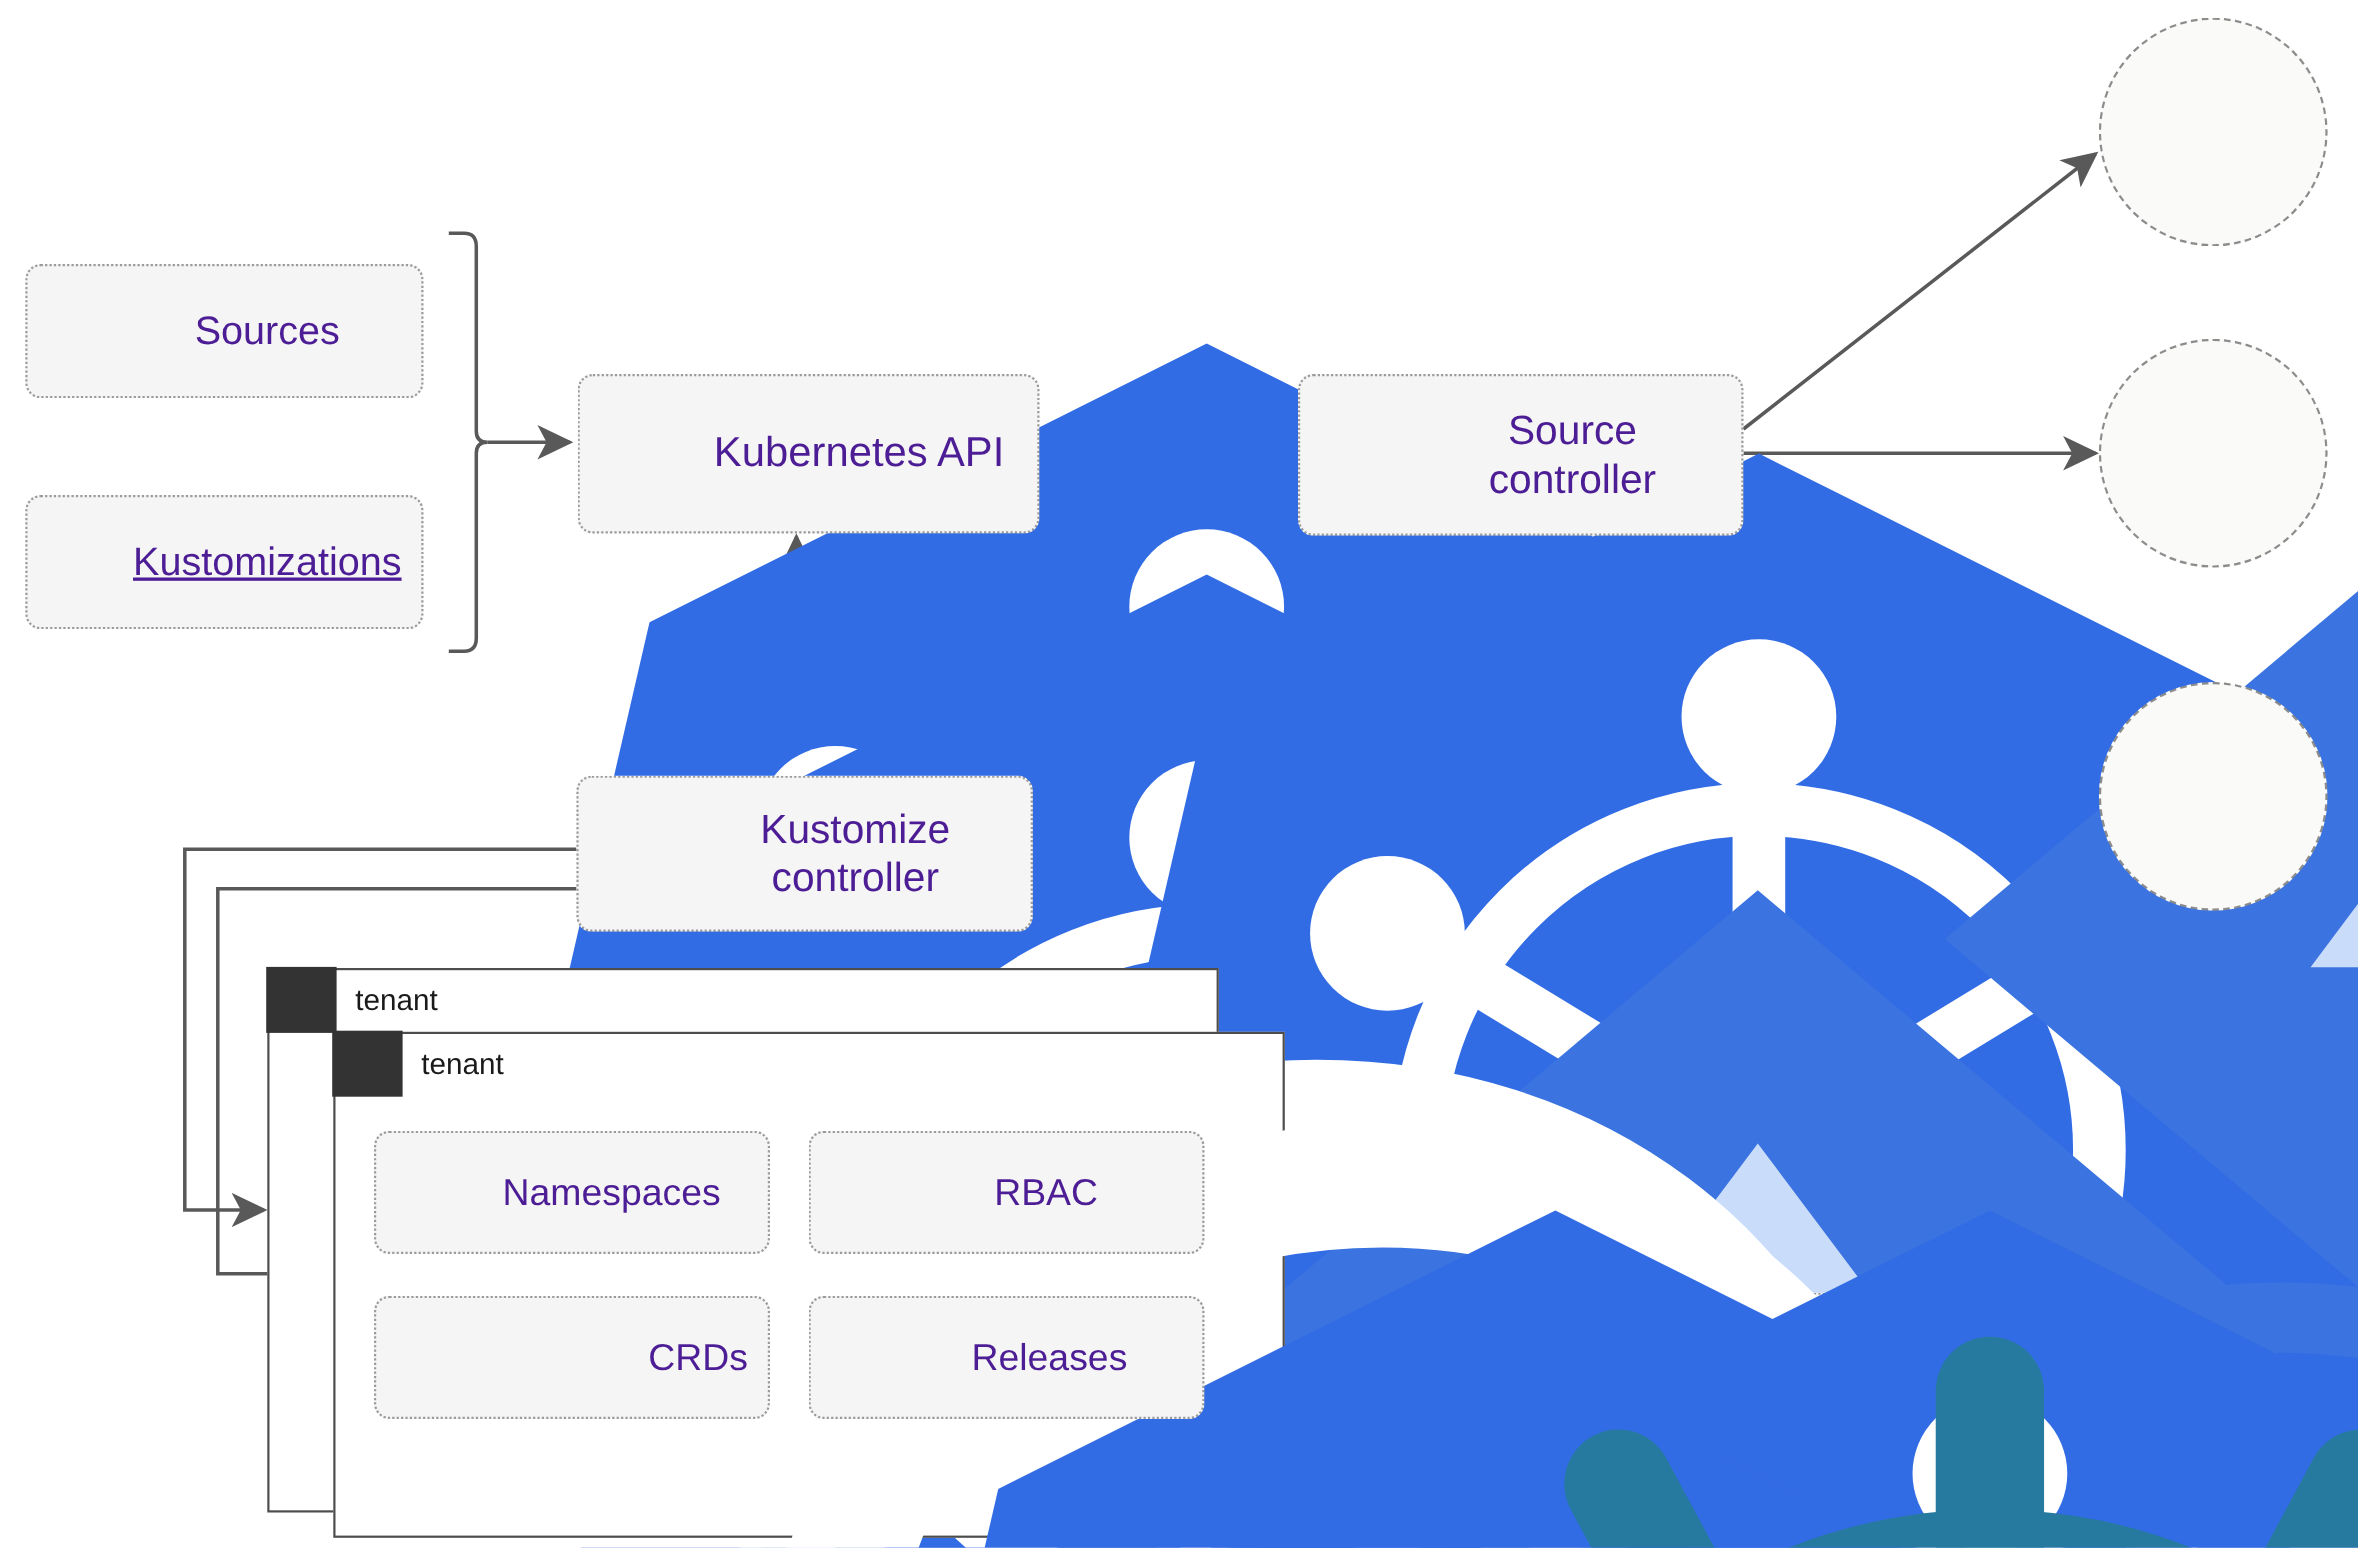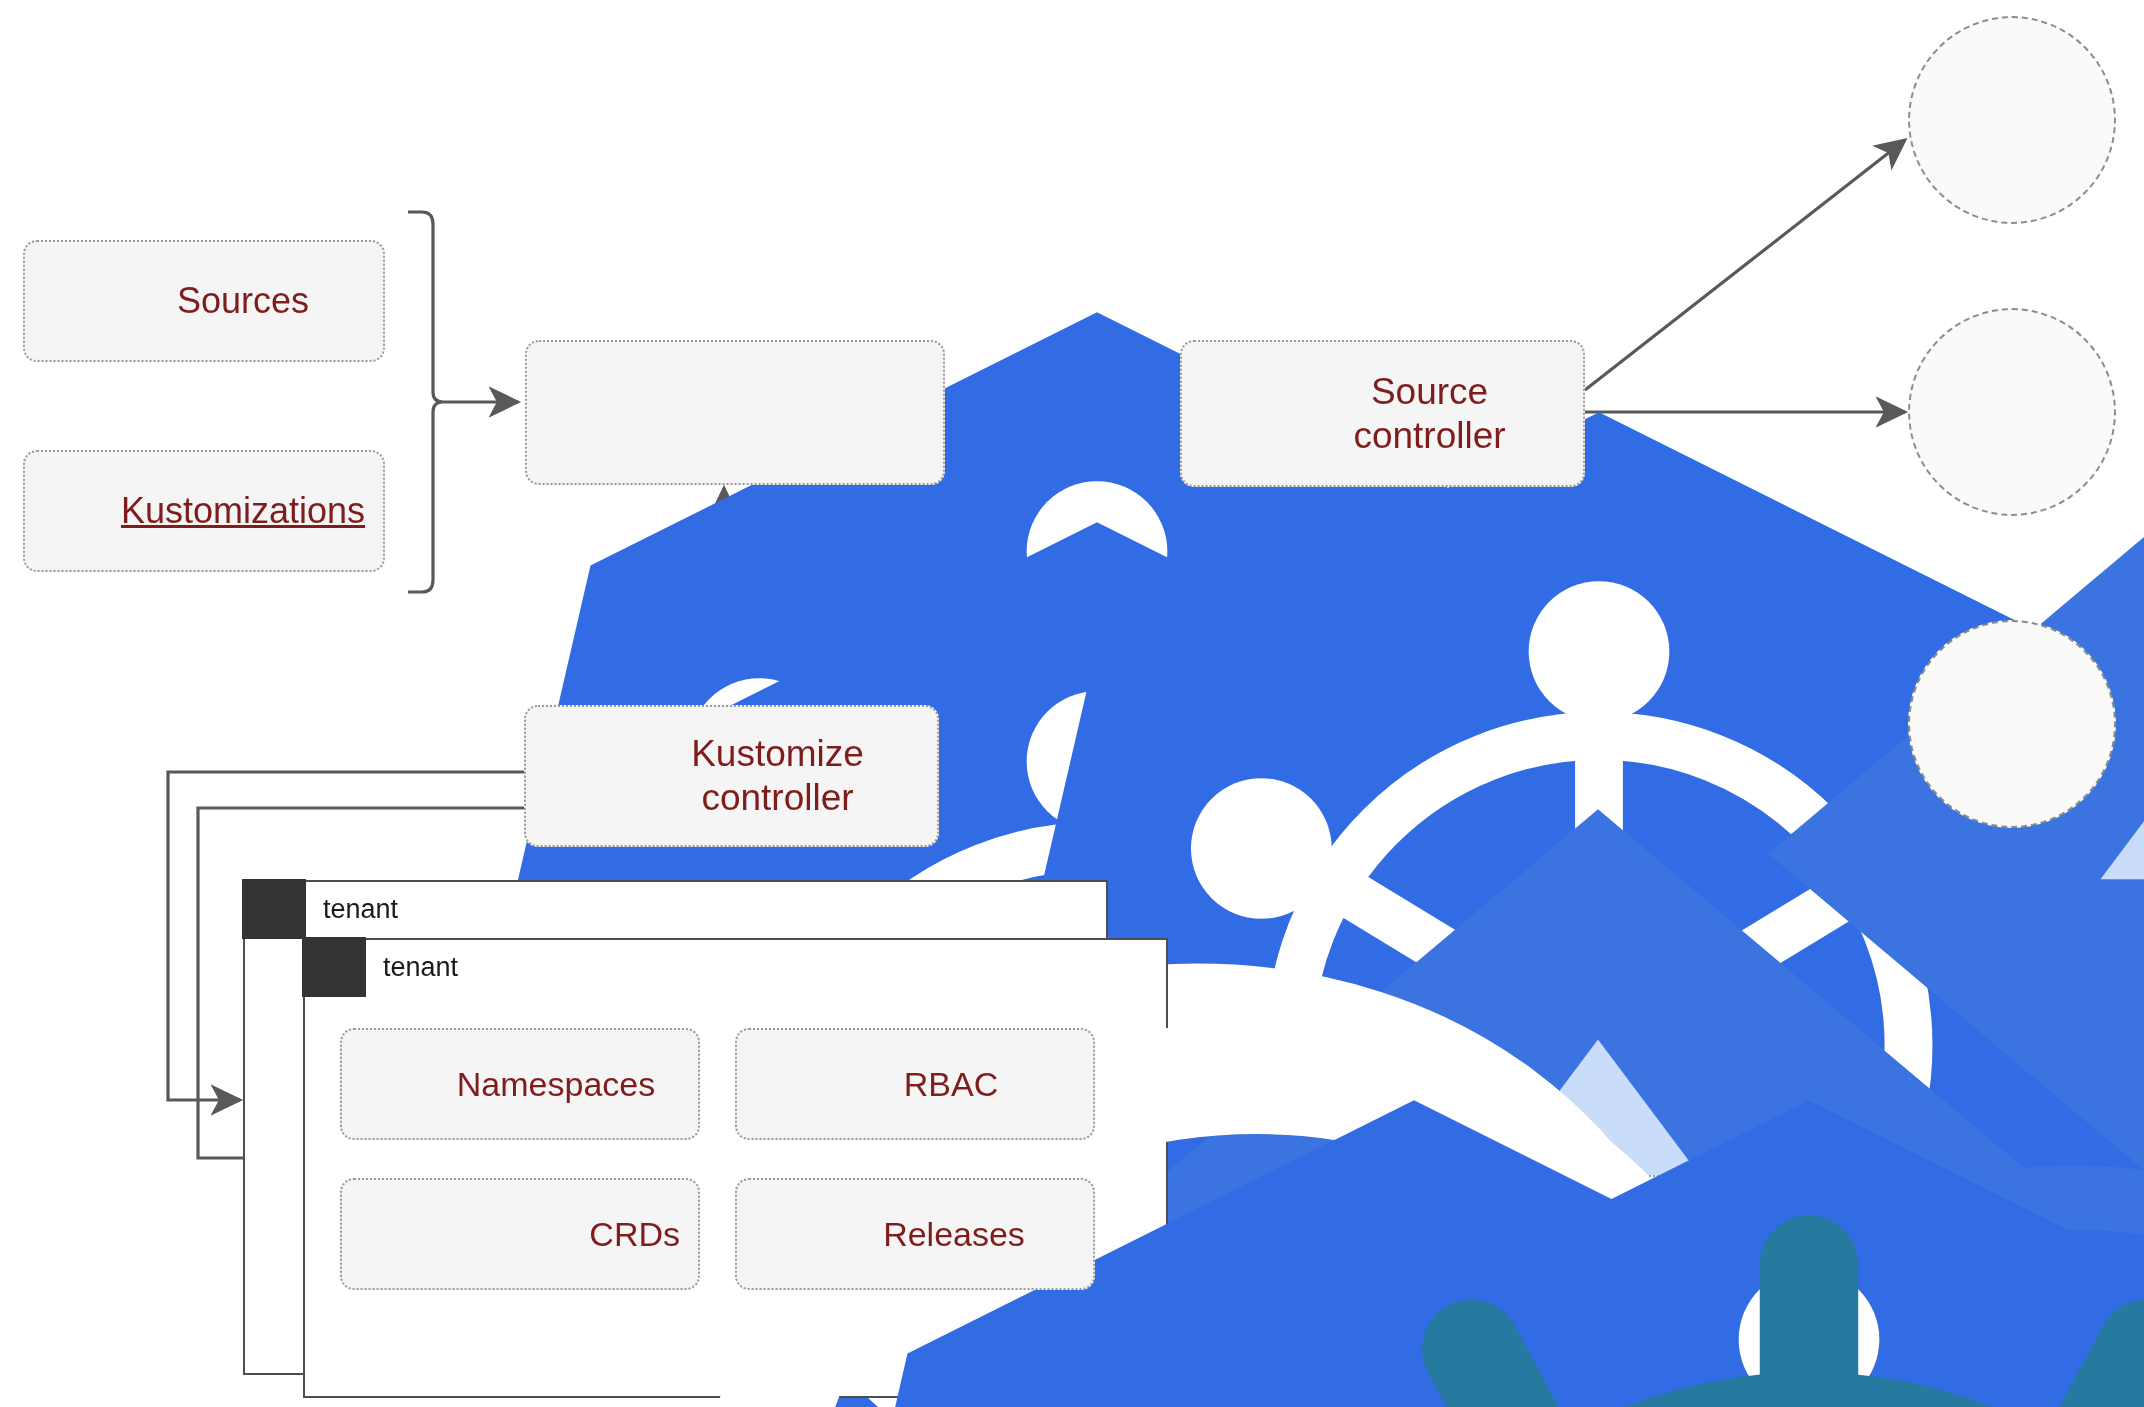--- a/index.html
+++ b/index.html
@@ -12,21 +12,21 @@
     border:2.4px dotted #9a9a9a;
     border-radius:14px;
     box-sizing:border-box;
     display:flex;
     align-items:center;
   }
   .nodebox .ico{flex:0 0 auto;display:flex;align-items:center;justify-content:center;}
   .nodebox .lbl{
     flex:1 1 auto;
     text-align:center;
-    color:#7f1d1d;
+    color:#4c1d95;
     line-height:1.18;
     white-space:pre-line;
   }
   .tenantbox{
     position:absolute;
     background:#ffffff;
     border:2.6px solid #4d4d4d;
     box-sizing:border-box;
   }
   .tenanthdr{
@@ -171,20 +171,21 @@
           <circle cx="50" cy="50" r="22" fill="none" stroke-width="3.4"></circle>
           <circle cx="50" cy="22" r="5.0" stroke="none"></circle>
             <circle cx="74" cy="36" r="5.0" stroke="none"></circle>
           <circle cx="74" cy="64" r="5.0" stroke="none"></circle>
             <circle cx="50" cy="79" r="5.0" stroke="none"></circle>
           <circle cx="26" cy="64" r="5.0" stroke="none"></circle>
             <circle cx="26" cy="36" r="5.0" stroke="none"></circle>
         </g>
       </svg>
     </span>
+    <span class="lbl" style="font-size:38px;">Kubernetes API</span>
   </div>
 
   <div class="nodebox" style="left:1180px;top:340px;width:405px;height:147px;padding:0 14px;justify-content:flex-end;">
     <span class="ico" style="width:94px;height:102px;">
       <svg viewBox="0 0 100 110" width="94" height="102" aria-hidden="true">
         <polygon points="50,8 88,40 50,72 12,40" fill="#3b74e0"></polygon>
         <path d="M50,26 L62,42 L55,42 L55,66 L45,66 L45,42 L38,42 Z" fill="#c9ddfb"></path>
         <g stroke="#3b74e0" stroke-width="5" fill="none" stroke-linecap="round">
           <path d="M16,72 C30,64 48,66 60,74"></path>
           <path d="M22,82 C38,74 56,76 70,84"></path>

